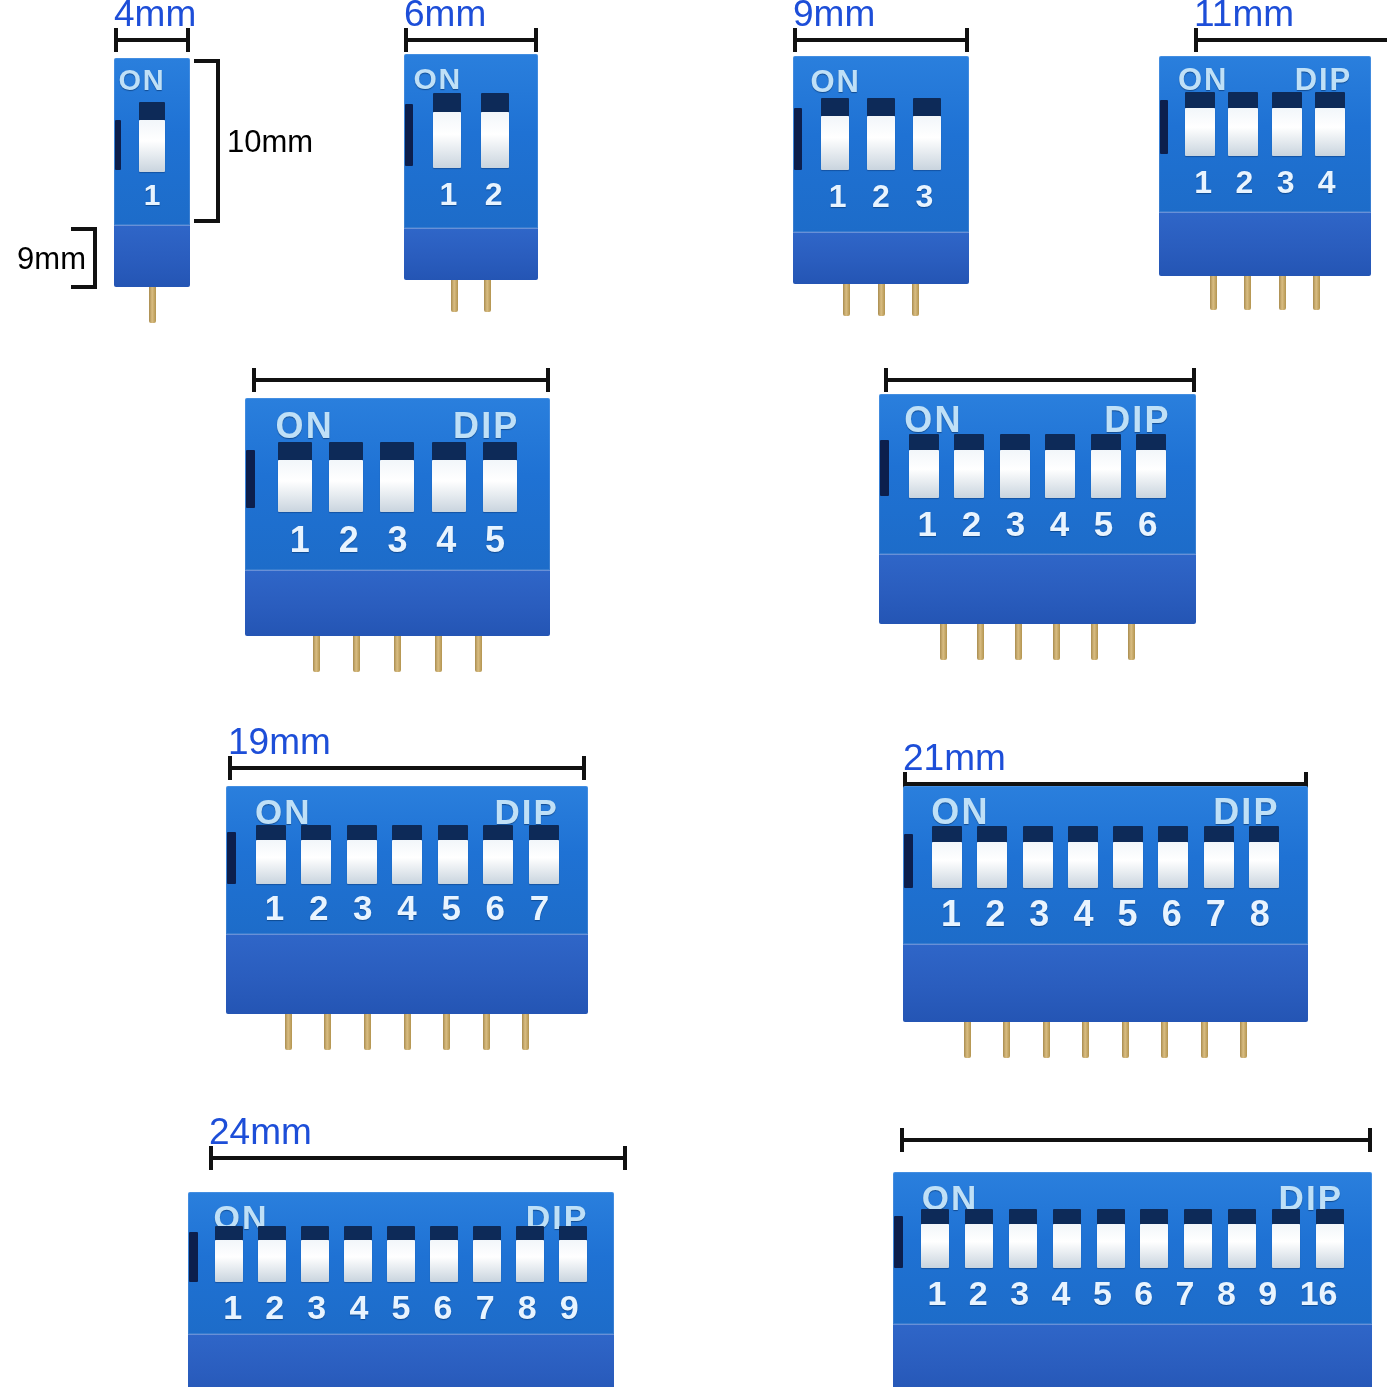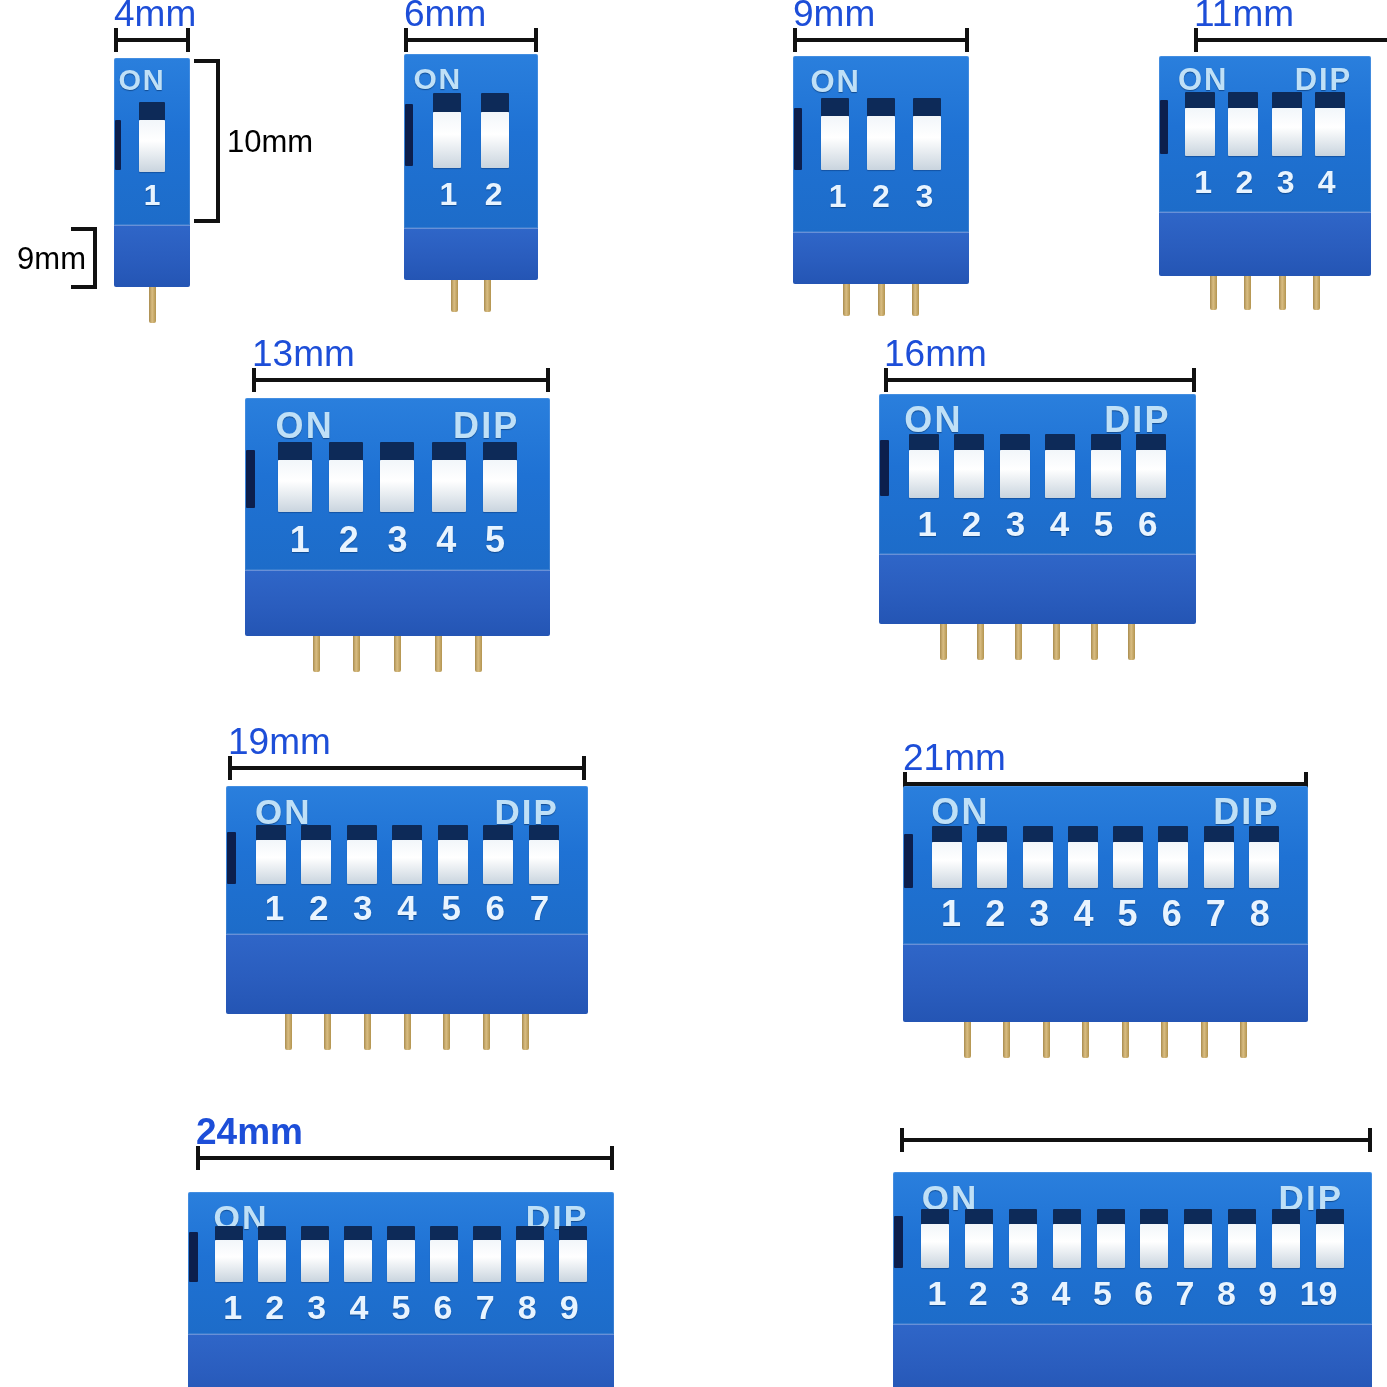--- a/index.html
+++ b/index.html
@@ -254,21 +254,20 @@
   <div class="sw-base" style="top:156px;height:64px;border-radius:0 0 2px 2px;"></div>
   <div class="pins" style="top:220px;height:34px;padding:0 24px;box-sizing:border-box;">
     <div class="pin" style="height:34px;"></div>
     <div class="pin" style="height:34px;"></div>
     <div class="pin" style="height:34px;"></div>
     <div class="pin" style="height:34px;"></div>
   </div>
 </div>
 
 <div class="dim-h" style="left:252px;top:340px;width:298px;height:48px;">
-  <span class="dim-label">13mm</span>
   <div class="dim-bar"></div>
   <span class="cap l"></span>
   <span class="cap r"></span>
 </div>
 
 <div class="switch" style="left:245px;top:398px;width:305px;height:272px;">
   <div class="sw-top" style="height:172px;border-radius:2px 2px 0 0;">
     <div class="notch" style="top:52px;width:9px;height:58px;"></div>
     <div class="legend" style="top:10px;font-size:36px;padding:0 10%;">
       <span>ON</span>
@@ -293,21 +292,20 @@
   <div class="pins" style="top:238px;height:36px;padding:0 34px;box-sizing:border-box;">
     <div class="pin" style="height:36px;"></div>
     <div class="pin" style="height:36px;"></div>
     <div class="pin" style="height:36px;"></div>
     <div class="pin" style="height:36px;"></div>
     <div class="pin" style="height:36px;"></div>
   </div>
 </div>
 
 <div class="dim-h" style="left:884px;top:340px;width:312px;height:48px;">
-  <span class="dim-label">16mm</span>
   <div class="dim-bar"></div>
   <span class="cap l"></span>
   <span class="cap r"></span>
 </div>
 
 <div class="switch" style="left:879px;top:394px;width:317px;height:266px;">
   <div class="sw-top" style="height:160px;border-radius:2px 2px 0 0;">
     <div class="notch" style="top:46px;width:9px;height:56px;"></div>
     <div class="legend" style="top:8px;font-size:36px;padding:0 8%;">
       <span>ON</span>
@@ -427,21 +425,21 @@
     <div class="pin" style="height:36px;"></div>
     <div class="pin" style="height:36px;"></div>
     <div class="pin" style="height:36px;"></div>
     <div class="pin" style="height:36px;"></div>
     <div class="pin" style="height:36px;"></div>
     <div class="pin" style="height:36px;"></div>
     <div class="pin" style="height:36px;"></div>
   </div>
 </div>
 
-<div class="dim-h" style="left:196px;top:1118px;width:418px;height:48px;font-weight:bold;">
+<div class="dim-h" style="left:209px;top:1118px;width:418px;height:48px;">
   <span class="dim-label">24mm</span>
   <div class="dim-bar"></div>
   <span class="cap l"></span>
   <span class="cap r"></span>
 </div>
 
 <div class="switch" style="left:188px;top:1192px;width:426px;height:195px;">
   <div class="sw-top" style="height:142px;border-radius:2px 2px 0 0;">
     <div class="notch" style="top:40px;width:9px;height:50px;"></div>
     <div class="legend" style="top:8px;font-size:34px;padding:0 6%;">
@@ -503,18 +501,18 @@
     <div class="numbers" style="top:104px;font-size:34px;padding:0 12px;box-sizing:border-box;">
       <span>1</span>
       <span>2</span>
       <span>3</span>
       <span>4</span>
       <span>5</span>
       <span>6</span>
       <span>7</span>
       <span>8</span>
       <span>9</span>
-      <span>19</span>
+      <span>16</span>
     </div>
   </div>
   <div class="sw-base" style="top:152px;height:76px;border-radius:0 0 2px 2px;"></div>
 
 </div>
 
 </body></html>

